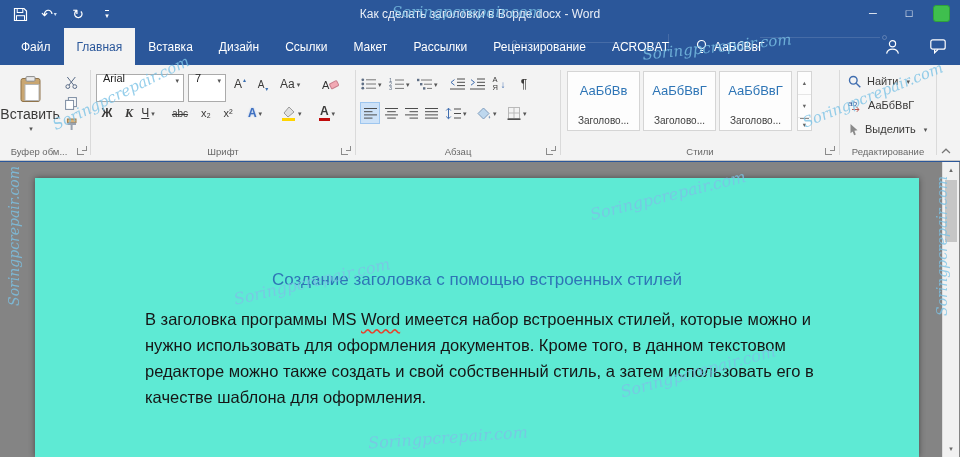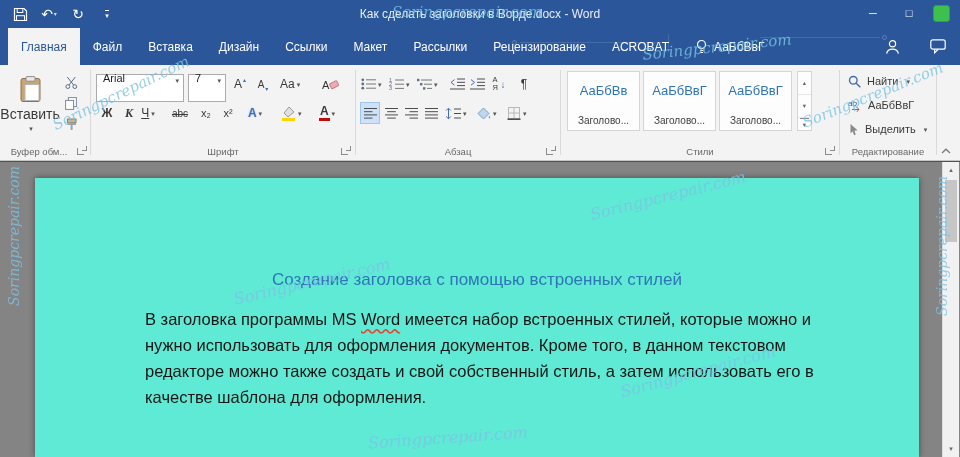--- a/index.html
+++ b/index.html
@@ -109,22 +109,22 @@
     </div>
   </div>
 
   <div class="tabsrow">
     <div class="circ" style="left:520px;top:14px;width:150px;height:1px"></div>
     <div class="circ" style="left:668px;top:6px;width:1px;height:14px"></div>
     <div class="circ" style="left:760px;top:9px;width:120px;height:1px"></div>
     <div class="circdot" style="left:512px;top:12px"></div>
     <div class="circdot" style="left:882px;top:7px"></div>
     <div class="tabs">
+      <div class="tab">Файл</div>
       <div class="tab active">Главная</div>
-      <div class="tab">Файл</div>
       <div class="tab">Вставка</div>
       <div class="tab">Дизайн</div>
       <div class="tab">Ссылки</div>
       <div class="tab">Макет</div>
       <div class="tab">Рассылки</div>
       <div class="tab">Рецензирование</div>
       <div class="tab">ACROBAT</div>
       <div class="tab">
         <svg width="13" height="15" viewBox="0 0 13 15">
             <circle cx="6.5" cy="5.5" r="4" fill="none" stroke="#fff" stroke-width="1.2"></circle>

